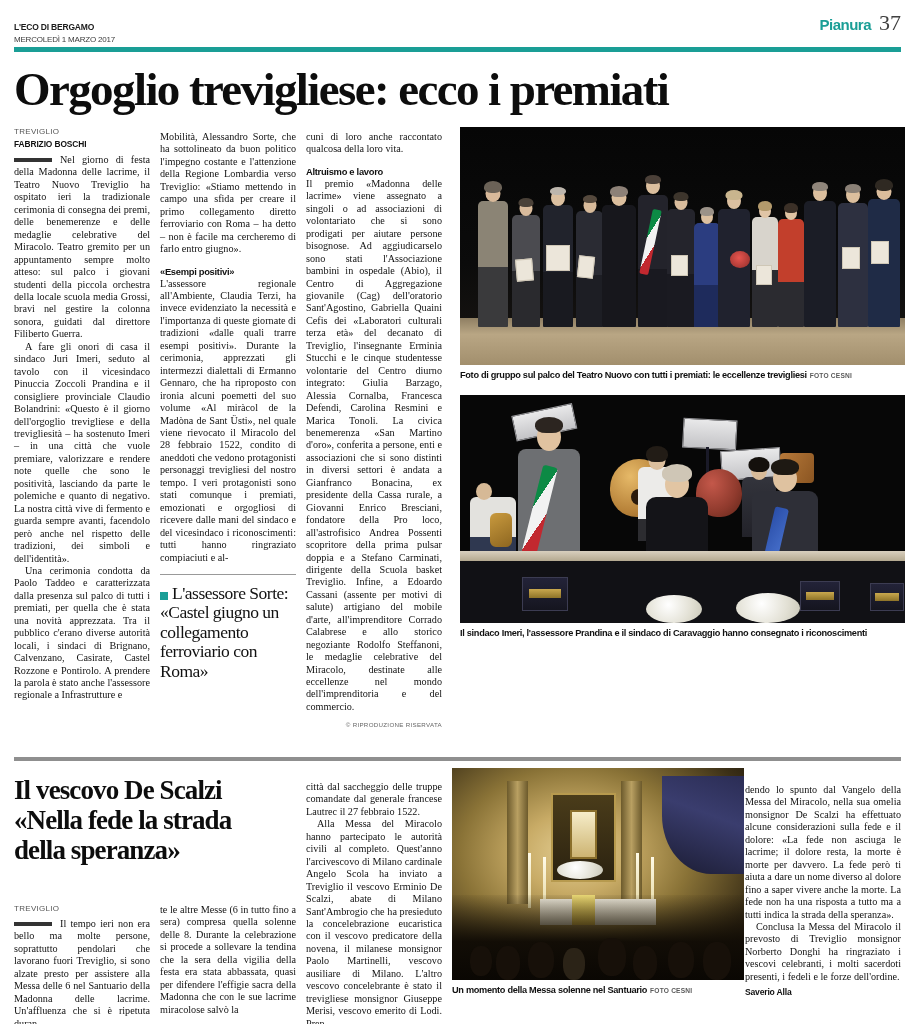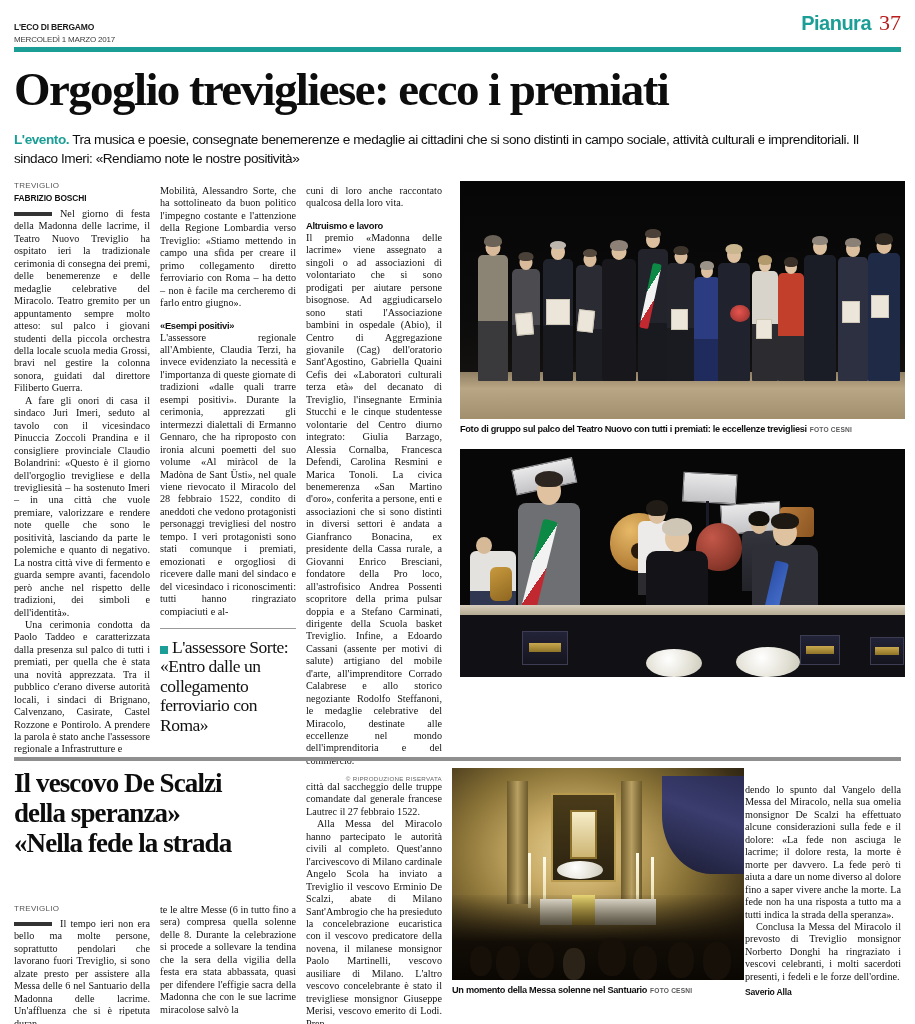--- a/index.html
+++ b/index.html
@@ -44,29 +44,29 @@
     line-height: 12px;
     margin-top: 2px;
   }
   .mast-right {
     position: absolute; right: 0; top: 10px;
     display: flex; align-items: baseline; gap: 8px;
   }
   .mast-section {
     font-family: "Liberation Sans", sans-serif;
     font-weight: bold;
-    font-size: 20px;
+    font-size: 15px;
     color: #1a9e96;
     letter-spacing: -0.5px;
     text-align: center;
   }
   .mast-pageno {
     font-family: "Liberation Serif", serif;
     font-size: 22px;
-    color: #b91c1c;
+    color: #404040;
   }
   .mast-rule {
     height: 5px;
     background: #1a9e96;
     margin-top: 3px;
   }
 
   
   .hl-main {
     font-family: "Liberation Serif", serif;
@@ -343,23 +343,20 @@
     </div>
     <div class="mast-right">
       <div class="mast-section">Pianura</div>
       <div class="mast-pageno">37</div>
     </div>
   </div>
   <div class="mast-rule"></div>
 
   <div class="hl-main">Orgoglio trevigliese: ecco i premiati</div>
 
-  <div class="standfirst">
-    <span class="kicker">L'evento.</span><span> Tra musica e poesie, consegnate benemerenze e medaglie ai cittadini che si sono distinti in campo sociale, attività culturali e imprenditoriali. Il sindaco Imeri: «Rendiamo note le nostre positività»</span>
-  </div>
 
   <div class="art1">
 
     <div class="col c1">
       <div class="slug">TREVIGLIO</div>
       <div class="byline">FABRIZIO BOSCHI</div>
       <div class="body-text">
         <p class="first"><span class="dinkus"></span><span>Nel giorno di festa della Madonna delle lacrime, il Teatro Nuovo Treviglio ha ospitato ieri la tradizionale cerimonia di consegna dei premi, delle benemerenze e delle medaglie celebrative del Miracolo. Teatro gremito per un appuntamento sempre molto atteso: sul palco i giovani studenti della piccola orchestra della locale scuola media Grossi, bravi nel gestire la colonna sonora, guidati dal direttore Filiberto Guerra.</span></p>
         <p><span>A fare gli onori di casa il sindaco Juri Imeri, seduto al tavolo con il vicesindaco Pinuccia Zoccoli Prandina e il consigliere provinciale Claudio Bolandrini: «Questo è il giorno dell'orgoglio trevigliese e della trevigliesità – ha sostenuto Imeri – in una città che vuole premiare, valorizzare e rendere note quelle che sono le positività, lasciando da parte le polemiche e quanto di negativo. La nostra città vive di fermento e guarda sempre avanti, facendolo però anche nel rispetto delle tradizioni, dei simboli e dell'identità».</span></p>
         <p><span>Una cerimonia condotta da Paolo Taddeo e caratterizzata dalla presenza sul palco di tutti i premiati, per quella che è stata una novità apprezzata. Tra il pubblico c'erano diverse autorità locali, i sindaci di Brignano, Calvenzano, Casirate, Castel Rozzone e Pontirolo. A prendere la parola è stato anche l'assessore regionale a Infrastrutture e</span></p>
@@ -368,21 +365,21 @@
 
     <div class="col c2">
       <div class="body-text">
         <p class="noind"><span>Mobilità, Alessandro Sorte, che ha sottolineato da buon politico l'impegno costante e l'attenzione della Regione Lombardia verso Treviglio: «Stiamo mettendo in campo una sfida per creare il primo collegamento diretto ferroviario con Roma – ha detto – non è facile ma cercheremo di farlo entro giugno».</span></p>
       </div>
       <div class="subhead">«Esempi positivi»</div>
       <div class="body-text" style="margin-top:0">
         <p class="noind"><span>L'assessore regionale all'Ambiente, Claudia Terzi, ha invece evidenziato la necessità e l'importanza di queste giornate di tradizioni «dalle quali trarre esempi positivi». Durante la cerimonia, apprezzati gli intermezzi dialettali di Ermanno Gennaro, che ha riproposto con ironia alcuni poemetti del suo volume «Al miràcol de la Madòna de Sant Üsti», nel quale viene rievocato il Miracolo del 28 febbraio 1522, condito di aneddoti che vedono protagonisti personaggi trevigliesi del nostro tempo. I veri protagonisti sono stati comunque i premiati, emozionati e orgogliosi di ricevere dalle mani del sindaco e del vicesindaco i riconoscimenti: tutti hanno ringraziato compiaciuti e al-</span></p>
       </div>
       <div class="pullquote">
-        <div class="pq-text"><span class="sq"></span><span>L'assessore Sorte: «Entro dalle un collegamento ferroviario con Roma»</span></div>
+        <div class="pq-text"><span class="sq"></span><span>L'assessore Sorte: «Castel giugno un collegamento ferroviario con Roma»</span></div>
       </div>
     </div>
 
     <div class="col c3">
       <div class="body-text">
         <p class="noind"><span>cuni di loro anche raccontato qualcosa della loro vita.</span></p>
       </div>
       <div class="subhead">Altruismo e lavoro</div>
       <div class="body-text" style="margin-top:0">
         <p class="noind"><span>Il premio «Madonna delle lacrime» viene assegnato a singoli o ad associazioni di volontariato che si sono prodigati per aiutare persone bisognose. Ad aggiudicarselo sono stati l'Associazione bambini in ospedale (Abio), il Centro di Aggregazione giovanile (Cag) dell'oratorio Sant'Agostino, Gabriella Quaini Cefis dei «Laboratori culturali terza età» del decanato di Treviglio, l'insegnante Erminia Stucchi e le cinque studentesse volontarie del Centro diurno integrato: Giulia Barzago, Alessia Cornalba, Francesca Defendi, Carolina Resmini e Marica Tonoli. La civica benemerenza «San Martino d'oro», conferita a persone, enti e associazioni che si sono distinti in diversi settori è andata a Gianfranco Bonacina, ex presidente della Cassa rurale, a Giovanni Enrico Bresciani, fondatore della Pro loco, all'astrofisico Andrea Possenti scopritore della prima pulsar doppia e a Stefano Carminati, dirigente della Scuola basket Treviglio. Infine, a Edoardo Cassani (assente per motivi di salute) artigiano del mobile d'arte, all'imprenditore Corrado Calabrese e allo storico negoziante Rodolfo Steffanoni, le medaglie celebrative del Miracolo, destinate alle eccellenze nel mondo dell'imprenditoria e del commercio.</span></p>
@@ -530,31 +527,32 @@
         </div>
 
         <div class="tbltop"></div>
         <div class="tblcloth"></div>
         <div class="plaque" style="left:62px; width:46px; height:34px;"></div>
         <div class="plaque" style="left:340px; width:40px; height:30px;"></div>
         <div class="plaque" style="left:410px; width:34px; height:28px;"></div>
         <div class="flowers" style="left:186px; bottom:0px; width:56px; height:28px;"></div>
         <div class="flowers" style="left:276px; bottom:0px; width:64px; height:30px;"></div>
       </div>
+      <div class="caption">Il sindaco Imeri, l'assessore Prandina e il sindaco di Caravaggio hanno consegnato i riconoscimenti</div>
     </div>
   </div>
 
   <div class="sep-rule" style="top:757px;"></div>
 
   <div class="art2" style="position:absolute; left:14px; right:14px; top:768px;">
 
-    <div style="position:absolute; left:0; top:0; width:282px;">
+    <div style="position:absolute; left:0; top:7px; width:282px;">
       <div class="hl2">Il vescovo De Scalzi</div>
+      <div class="hl2">«Nella fede la strada</div>
       <div class="hl2">della speranza»</div>
-      <div class="hl2">«Nella fede la strada</div>
     </div>
 
     <div style="position:absolute; left:0; top:136px; width:136px;">
       <div class="slug">TREVIGLIO</div>
       <div class="body-text">
         <p class="first"><span class="dinkus"></span><span>Il tempo ieri non era bello ma molte persone, soprattutto pendolari che lavorano fuori Treviglio, si sono alzate presto per assistere alla Messa delle 6 nel Santuario della Madonna delle lacrime. Un'affluenza che si è ripetuta duran-</span></p>
       </div>
     </div>
 
     <div style="position:absolute; left:146px; top:136px; width:136px;">

